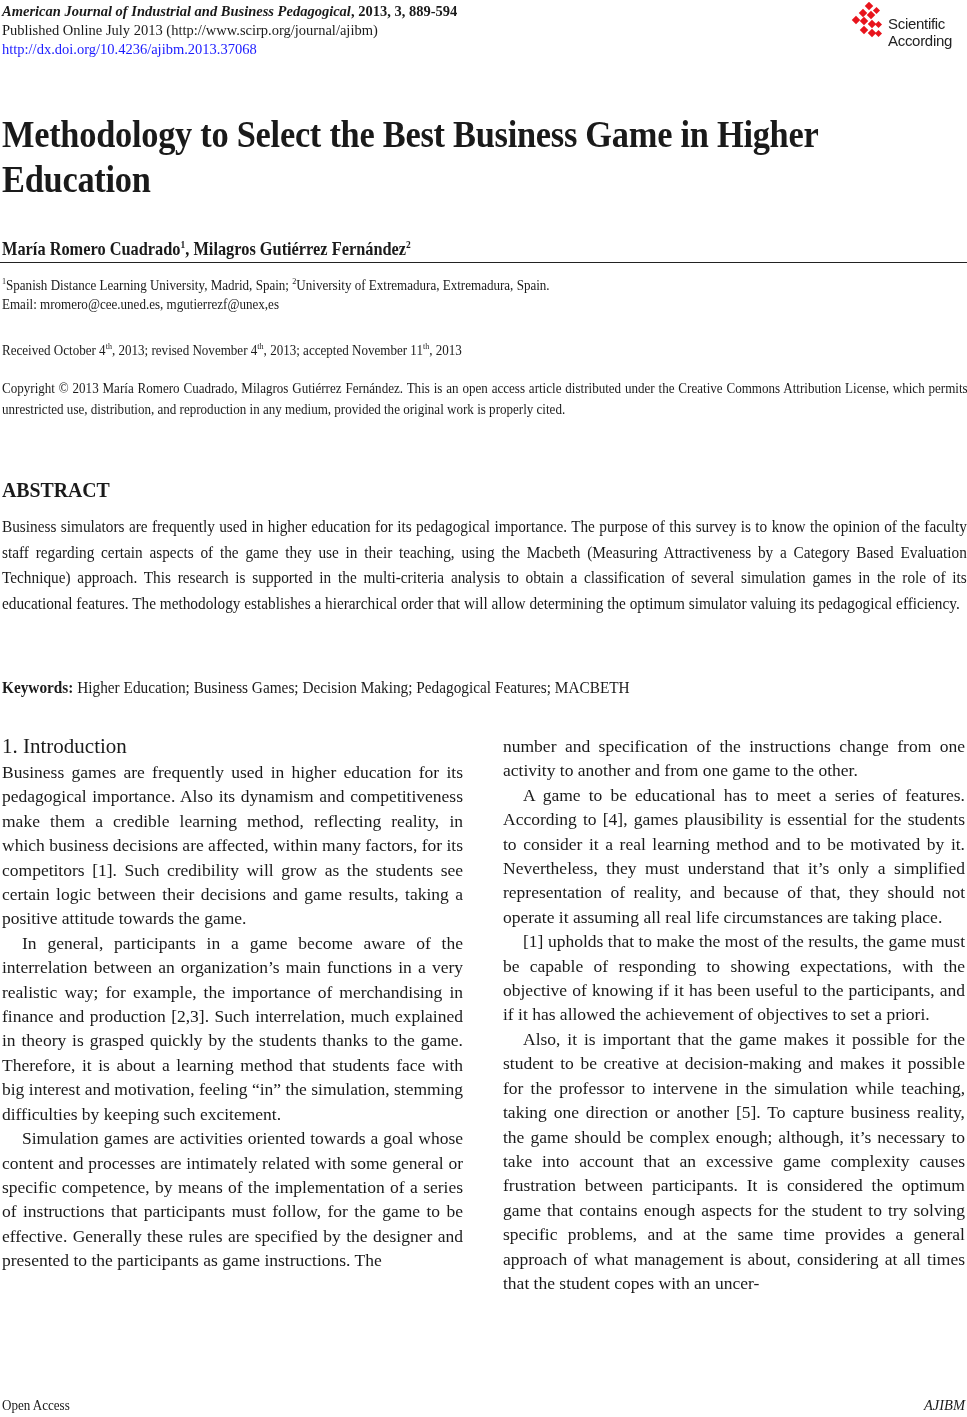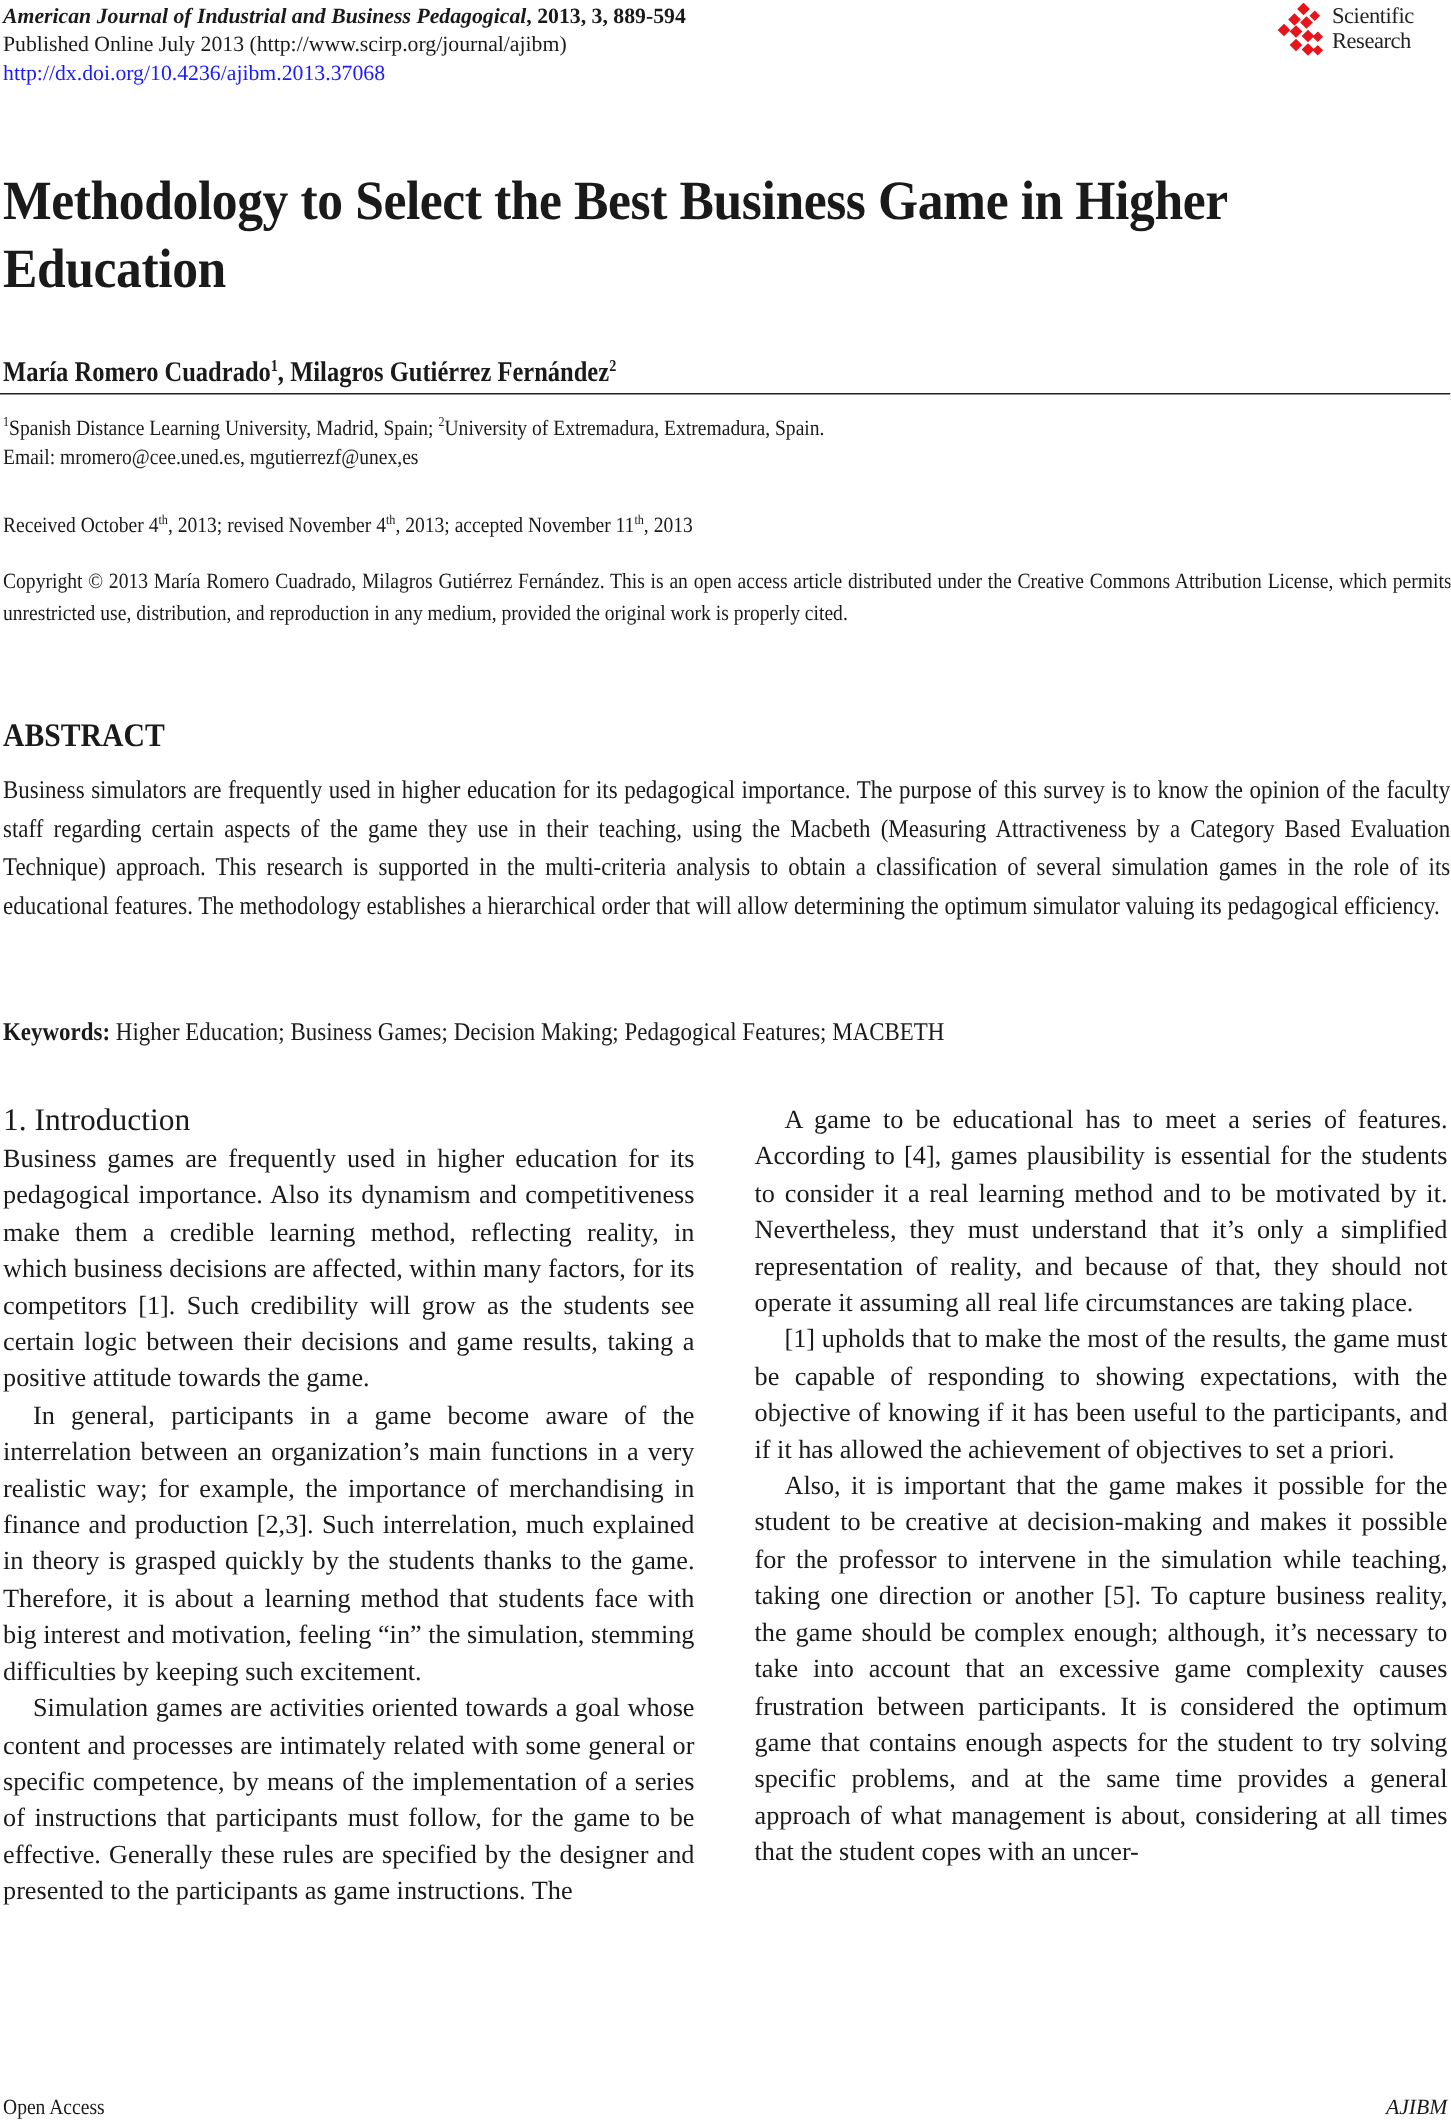--- a/index.html
+++ b/index.html
@@ -5,21 +5,21 @@
     html, body { margin: 0; padding: 0; background: #ffffff; }
     body {
       width: 967px; height: 1417px; position: relative; overflow: hidden;
       font-family: "Liberation Serif", "DejaVu Serif", serif; color: #1a1a1a;
     }
     .header { position: absolute; left: 2px; top: 2px; font-size: 14.5px; line-height: 19px; }
     .header .journal { font-weight: bold; font-style: italic; }
     .header a { color: #1a1aff; }
     .logo { position: absolute; left: 848px; top: 2px; width: 119px; height: 40px; }
     .logo .mark { position: absolute; left: 0; top: 0; width: 38px; height: 38px; }
-    .logo .word { position: absolute; left: 40px; top: 1px; font-family: Liberation Serif, serif; font-size: 15px; line-height: 17px; color: #222; letter-spacing: -0.3px; }
+    .logo .word { position: absolute; left: 40px; top: 13px; font-family: Liberation Sans, sans-serif; font-size: 15px; line-height: 17px; color: #222; letter-spacing: -0.3px; }
     .title { position: absolute; left: 2px; top: 112px; width: 960px; font-size: 37px; line-height: 45px; font-weight: bold; margin: 0; transform-origin: left top; transform: scaleX(0.93); letter-spacing: -0.3px;}
     .authors { position: absolute; left: 2px; top: 232px; font-size: 19px; font-weight: bold; line-height: 24px; transform-origin: left top; transform: scaleX(0.86); white-space: nowrap; }
     .authors sup { font-size: 11px; }
     .rule { position: absolute; left: 0; top: 262px; width: 967px; height: 1px; background: #222; }
     .affil { position: absolute; left: 2px; top: 272px; font-size: 14.5px; line-height: 19px; transform-origin: left top; transform: scaleX(0.9); white-space: nowrap; }
     .affil sup, .dates sup { font-size: 9px; }
     .dates { position: absolute; left: 2px; top: 337px; font-size: 14.5px; line-height: 19px; transform-origin: left top; transform: scaleX(0.9); white-space: nowrap; }
     .copyright { position: absolute; left: 2px; top: 378px; width: 1073px; font-size: 14.5px; line-height: 20.5px; text-align: justify; transform-origin: left top; transform: scaleX(0.9); }
     .abs-head { position: absolute; left: 2px; top: 477px; font-size: 22px; font-weight: bold; line-height: 26px; transform-origin: left top; transform: scaleX(0.9); }
     .abstract { position: absolute; left: 2px; top: 514px; width: 1072px; font-size: 17px; line-height: 25.6px; text-align: justify; transform-origin: left top; transform: scaleX(0.9); }
@@ -54,21 +54,21 @@
       <rect x="13" y="16" width="6" height="6" transform="rotate(45 16 19)"></rect>
       <rect x="21" y="19" width="6" height="6" transform="rotate(45 24 22)"></rect>
       <rect x="28" y="20" width="5" height="5" transform="rotate(45 30.5 22.5)"></rect>
       <rect x="13" y="25" width="6" height="6" transform="rotate(45 16 28)"></rect>
       <rect x="21" y="28" width="6" height="6" transform="rotate(45 24 31)"></rect>
       <rect x="28" y="29" width="5" height="5" transform="rotate(45 30.5 31.5)"></rect>
     </g>
   </svg>
   <div class="word">
     <div>Scientific</div>
-    <div>Research</div>
+    <div>According</div>
   </div>
 </div>
 
 <h1 class="title">Methodology to Select the Best Business Game in Higher Education</h1>
 
 <div class="authors">
   <span>María Romero Cuadrado</span><sup>1</sup><span>, </span><span>Milagros Gutiérrez Fernández</span><sup>2</sup>
 </div>
 
 <div class="rule"></div>
@@ -89,19 +89,20 @@
 
 <div class="sec-head">1. Introduction</div>
 
 <div class="col col-left">
   <p>Business games are frequently used in higher education for its pedagogical importance. Also its dynamism and competitiveness make them a credible learning method, reflecting reality, in which business decisions are affected, within many factors, for its competitors [1]. Such credibility will grow as the students see certain logic between their decisions and game results, taking a positive attitude towards the game.</p>
   <p class="indent">In general, participants in a game become aware of the interrelation between an organization’s main functions in a very realistic way; for example, the importance of merchandising in finance and production [2,3]. Such interrelation, much explained in theory is grasped quickly by the students thanks to the game. Therefore, it is about a learning method that students face with big interest and motivation, feeling “in” the simulation, stemming difficulties by keeping such excitement.</p>
   <p class="indent">Simulation games are activities oriented towards a goal whose content and processes are intimately related with some general or specific competence, by means of the implementation of a series of instructions that participants must follow, for the game to be effective. Generally these rules are specified by the designer and presented to the participants as game instructions. The</p>
 </div>
 
 <div class="col col-right">
+  <p>number and specification of the instructions change from one activity to another and from one game to the other.</p>
   <p class="indent">A game to be educational has to meet a series of features. According to [4], games plausibility is essential for the students to consider it a real learning method and to be motivated by it. Nevertheless, they must understand that it’s only a simplified representation of reality, and because of that, they should not operate it assuming all real life circumstances are taking place.</p>
   <p class="indent">[1] upholds that to make the most of the results, the game must be capable of responding to showing expectations, with the objective of knowing if it has been useful to the participants, and if it has allowed the achievement of objectives to set a priori.</p>
   <p class="indent">Also, it is important that the game makes it possible for the student to be creative at decision-making and makes it possible for the professor to intervene in the simulation while teaching, taking one direction or another [5]. To capture business reality, the game should be complex enough; although, it’s necessary to take into account that an excessive game complexity causes frustration between participants. It is considered the optimum game that contains enough aspects for the student to try solving specific problems, and at the same time provides a general approach of what management is about, considering at all times that the student copes with an uncer-</p>
 </div>
 
 <div class="footer-left">Open  Access</div>
 <div class="footer-right">AJIBM</div>
 
 </body></html>

